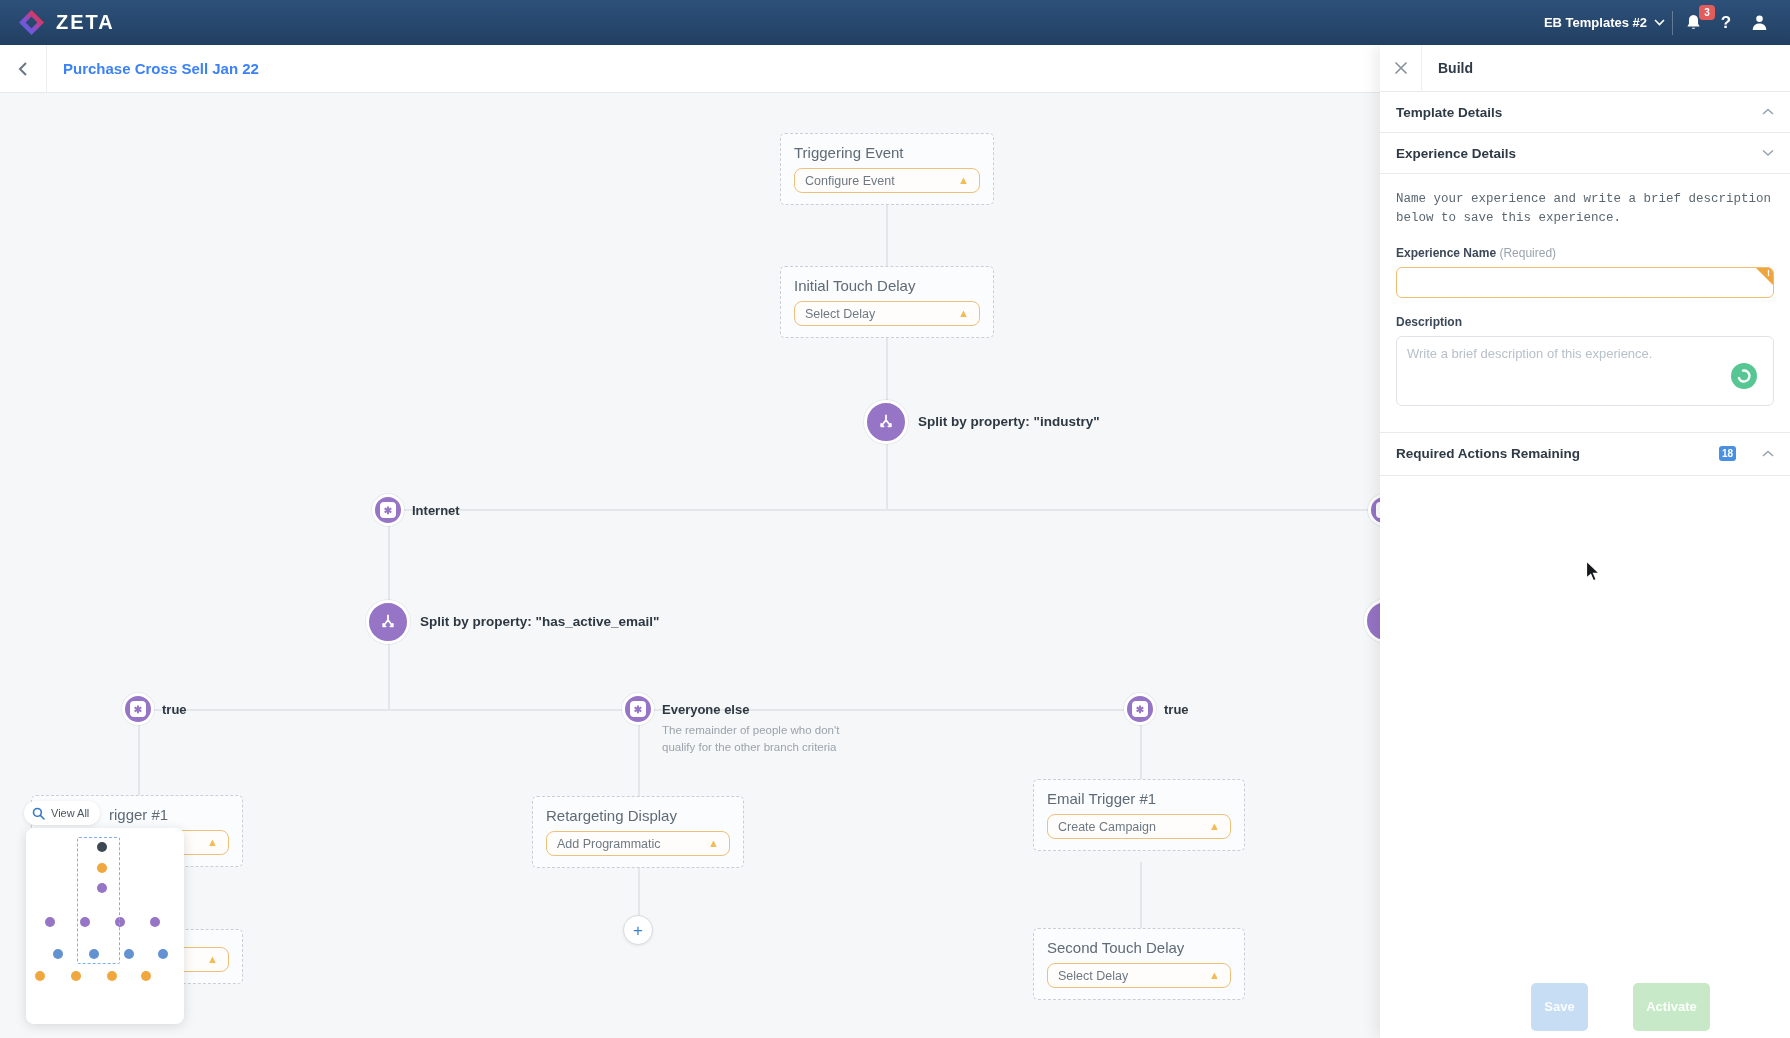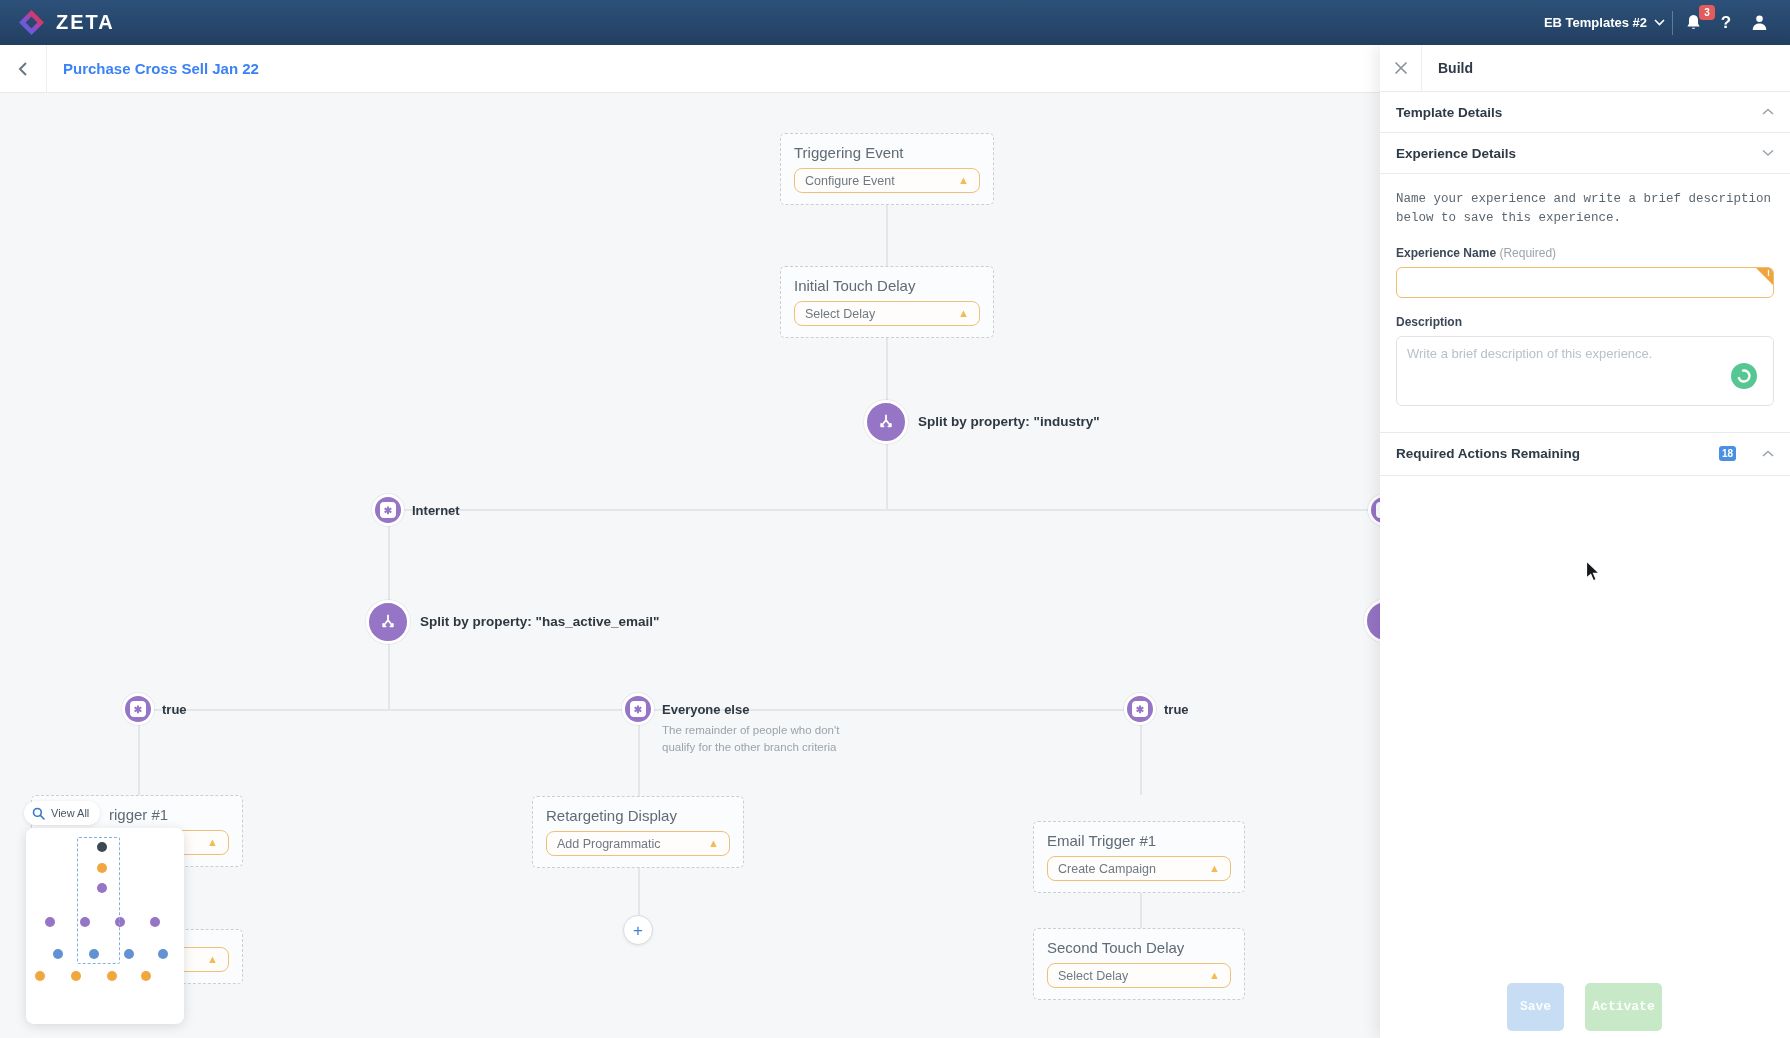--- a/index.html
+++ b/index.html
@@ -94,21 +94,21 @@
   .desc-area::placeholder { color:#b8c0c8; }
   .spinner-chip { position:absolute; right:17px; top:27px; width:26px; height:26px; border-radius:50%;
     background:#56c793; display:flex; align-items:center; justify-content:center; }
   .req-actions-row { height:44px; border-top:1px solid #e8eaec; border-bottom:1px solid #e8eaec;
     display:flex; align-items:center; padding:0 16px; cursor:pointer; }
   .req-actions-row .acc-label { flex:1; }
   .count-badge { min-width:15px; height:15px; background:#4a90e2; border-radius:3px; color:#fff;
     font-size:10px; font-weight:bold; line-height:15px; text-align:center; padding:0 3px; margin-right:26px; }
   .panel-footer { position:absolute; left:0; bottom:0; width:100%; height:63px; background:#fff;
     display:flex; align-items:center; padding-left:127px; gap:21px; }
-  .btn { height:48px; border:none; border-radius:5px; font-family:Liberation Mono, monospace; font-size:13px; font-weight:bold; cursor:default; }
+  .btn { height:48px; border:none; border-radius:5px; font-family:Liberation Sans, sans-serif; font-size:13px; font-weight:bold; cursor:default;margin-left:24px; }
   .btn-save { width:57px; background:#c6ddf4; color:rgba(255,255,255,.92); }
   .btn-activate { width:77px; background:#c7e9c7; color:rgba(255,255,255,.95); }
 
   .cursor { position:absolute; left:1585px; top:560px; z-index:100; pointer-events:none; }
 </style>
 </head>
 <body>
 
 <div class="stage">
 
@@ -264,21 +264,21 @@
     </div>
 
     <div class="node" style="left:532px;top:703px;width:212px;">
       <div class="node-title">Retargeting Display</div>
       <button class="warn-btn">
         <span>Add Programmatic</span>
         <span class="warn-tri">▲</span>
       </button>
     </div>
 
-    <div class="node" style="left:1033px;top:728px;width:212px;">
+    <div class="node" style="left:1033px;top:686px;width:212px;">
       <div class="node-title">Email Trigger #1</div>
       <button class="warn-btn">
         <span>Create Campaign</span>
         <span class="warn-tri">▲</span>
       </button>
     </div>
     <div class="node" style="left:1033px;top:835px;width:212px;">
       <div class="node-title">Second Touch Delay</div>
       <button class="warn-btn">
         <span>Select Delay</span>

